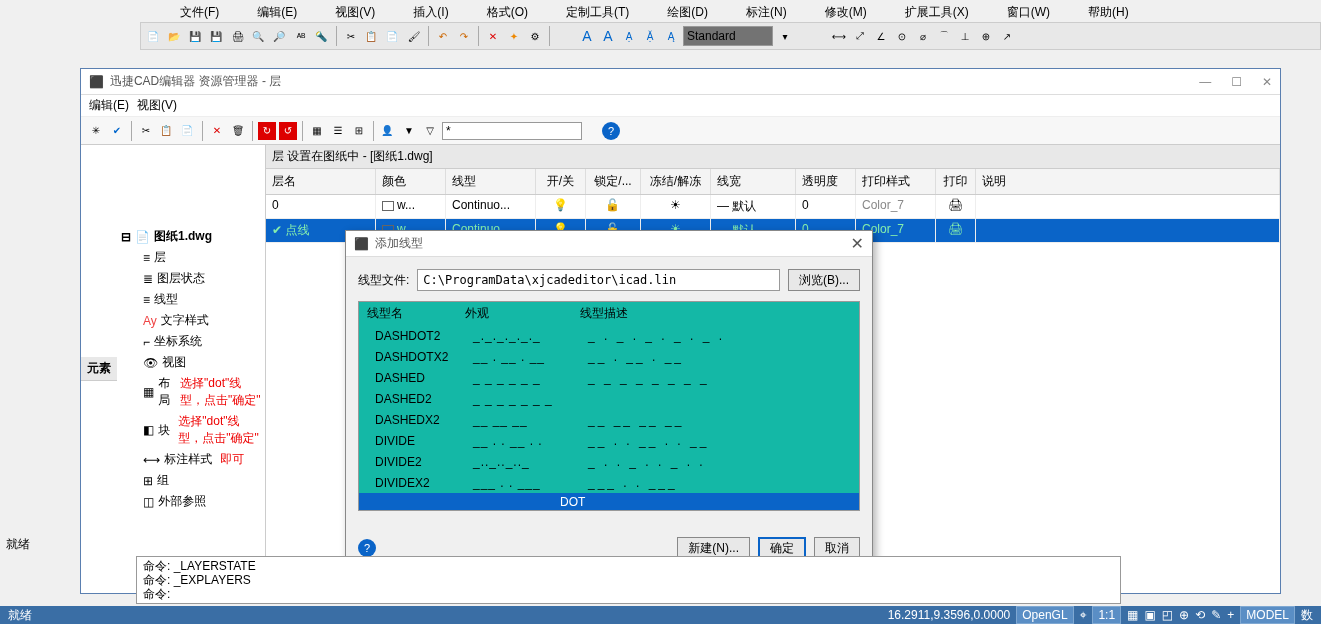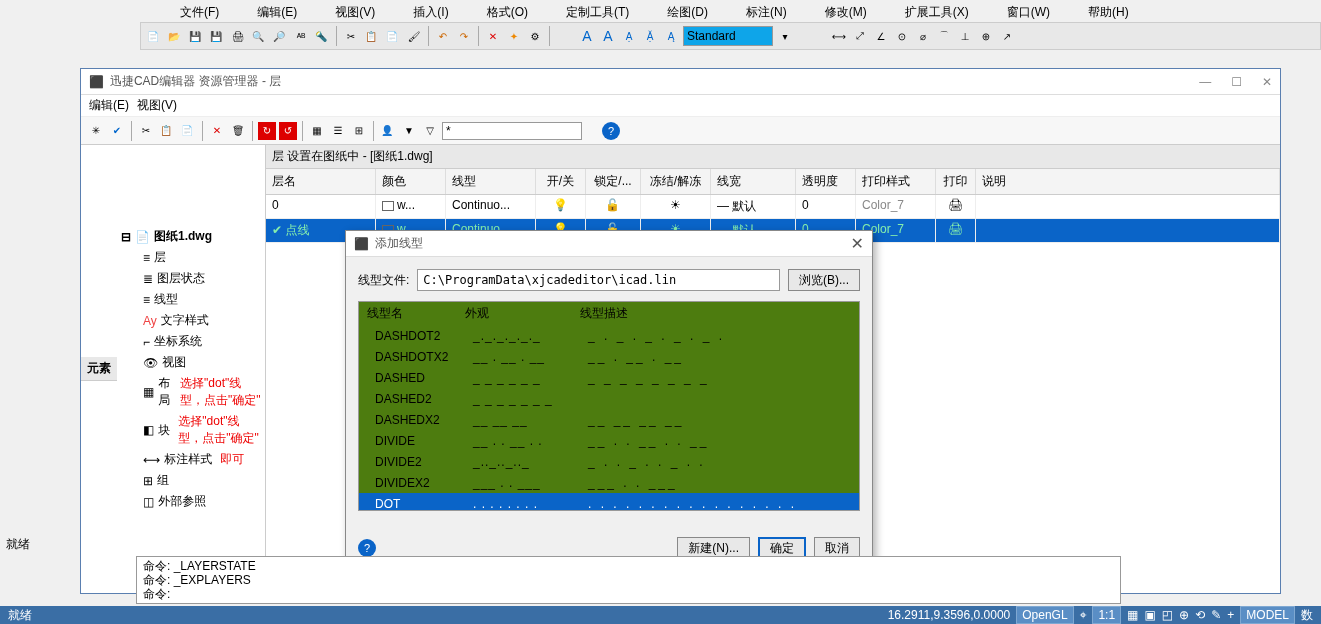--- a/index.html
+++ b/index.html
@@ -4,21 +4,21 @@
 <style>
 * { box-sizing: border-box; margin: 0; padding: 0; font-family: "Microsoft YaHei", SimSun, sans-serif; font-size: 12px; }
 body { background: #f0f0f0; width: 1321px; height: 624px; overflow: hidden; position: relative; }
 
 .menubar { position: absolute; top: 0; left: 135; height: 20px; display: flex; gap: 2px; padding: 2px 8px; }
 .menubar span { padding: 2px 4px; cursor: pointer; margin-left: 28px; }
 
 .toolbar-top { position: absolute; top: 22px; left: 140px; right: 0; height: 28px; background: #e8e8e8; border: 1px solid #ccc; display: flex; align-items: center; padding: 0 4px; gap: 3px; }
 .tb-icon { width: 18px; height: 18px; border: 1px solid transparent; display: inline-flex; align-items: center; justify-content: center; cursor: pointer; font-size: 10px; }
 .tb-sep { width: 1px; height: 20px; background: #aaa; margin: 0 2px; }
-.style-select { width: 90px; height: 20px; border: 1px solid #999; background: #0ea5e9; padding: 0 3px; }
+.style-select { width: 90px; height: 20px; border: 1px solid #999; background: #737373; padding: 0 3px; }
 
 .explorer-window { position: absolute; top: 68px; left: 80px; right: 40px; bottom: 30px; background: #fff; border: 1px solid #5a7fb0; }
 .explorer-titlebar { height: 26px; background: #fff; border-bottom: 1px solid #ddd; display: flex; align-items: center; padding: 0 8px; color: #555; }
 .explorer-titlebar .wincontrols { margin-left: auto; display: flex; gap: 20px; color: #888; }
 .explorer-menubar { height: 22px; display: flex; gap: 8px; padding: 2px 8px; border-bottom: 1px solid #eee; }
 .explorer-toolbar { height: 28px; border-bottom: 1px solid #ccc; display: flex; align-items: center; gap: 3px; padding: 0 6px; background: #f7f7f7; }
 .filter-input { width: 140px; height: 18px; border: 1px solid #999; background: #fff; padding: 0 3px; }
 
 .explorer-body { display: flex; height: calc(100% - 76px); }
 .side-panel { width: 185px; border-right: 1px solid #ccc; display: flex; flex-direction: row; align-items: center; }
@@ -40,25 +40,25 @@
 .swatch { display:inline-block; width:12px; height:10px; border:1px solid #666; vertical-align:middle; margin-right:3px;}
 
 .dialog { position: absolute; top: 230px; left: 345px; width: 528px; height: 338px; background: #f0f0f0; border: 1px solid #888; box-shadow: 3px 3px 8px rgba(0,0,0,.3); }
 .dialog-title { height: 26px; background: #fff; display: flex; align-items: center; padding: 0 8px; border-bottom: 1px solid #ddd; color: #555;}
 .dialog-title .close { margin-left: auto; cursor: pointer; font-size: 16px; color: #555; }
 .dialog-body { padding: 12px; }
 .file-row { display: flex; align-items: center; gap: 8px; margin-bottom: 10px; }
 .file-input { flex: 1; height: 22px; border: 1px solid #999; background: #fff; padding: 0 5px; font-family: monospace; }
 .btn { height: 22px; border: 1px solid #888; background: #e8e8e8; padding: 0 10px; cursor: pointer; }
 .btn.primary { border: 2px solid #0a64c8; }
-.lt-list { border: 1px solid #999; background: #4d7c0f; height: 210px; overflow-y: scroll; }
+.lt-list { border: 1px solid #999; background: #14b8a6; height: 210px; overflow-y: scroll; }
 .lt-list-head { display: flex; padding: 3px 8px; font-weight: normal; }
 .lt-list-head span:nth-child(1){width:98px}.lt-list-head span:nth-child(2){width:115px}.lt-list-head span:nth-child(3){flex:1}
 .lt-item { display: flex; padding: 2px 16px; font-family: monospace; font-size: 11px; align-items: center; height: 21px;}
-.lt-item.selected { background: #0a64c8; color: #fff; }
+.lt-item.selected { background: #0a64c8; color: #fff; flex-direction: column; }
 .lt-item span:nth-child(1){width:98px}.lt-item span:nth-child(2){width:115px;letter-spacing:1px}.lt-item span:nth-child(3){flex:1;letter-spacing:3px}
 .dialog-footer { position:absolute; bottom:8px; left:12px; right:12px; display: flex; align-items: center; gap: 8px; }
 .dialog-footer .spacer { flex: 1; }
 .help-icon{width:18px;height:18px;border-radius:50%;background:#0a64c8;color:#fff;display:inline-flex;align-items:center;justify-content:center;font-size:11px;}
 
 .cmdline { position: absolute; bottom: 20px; left: 136px; right: 200px; background: #fff; border: 1px solid #999; font-family: monospace; font-size: 11px; padding: 2px 6px; line-height: 14px;}
 .statusbar { position: absolute; bottom: 0; left: 0; right: 0; height: 18px; background: #3a6ea5; color: #fff; display: flex; align-items: center; padding: 0 8px; font-size: 11px; gap: 10px;}
 .statusbar .sb-right{margin-left:auto;display:flex;gap:6px;align-items:center}
 .sb-box{background:#5a8ec5;padding:1px 5px;border:1px solid #7fa8d2}
 .left-status{position:absolute;left:0;top:534px;font-size:12px;padding:2px 6px}

